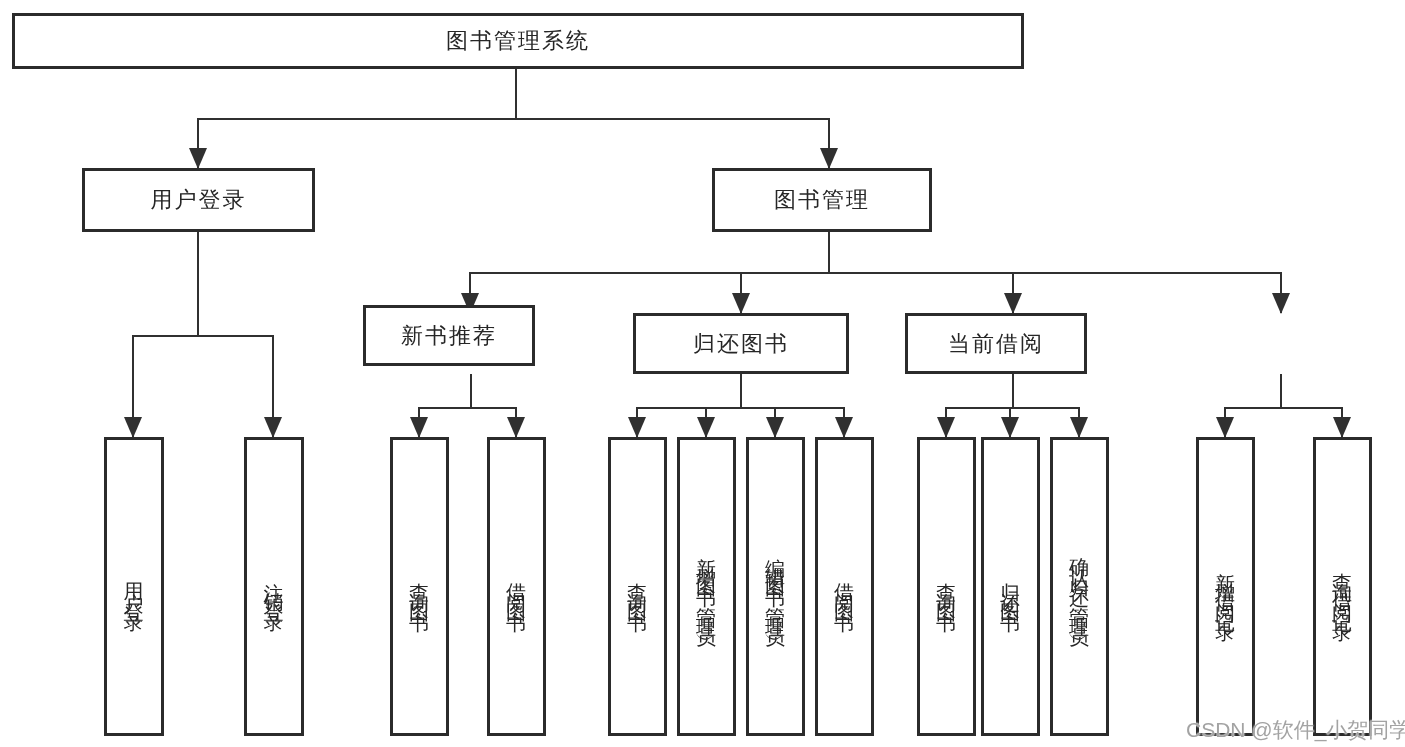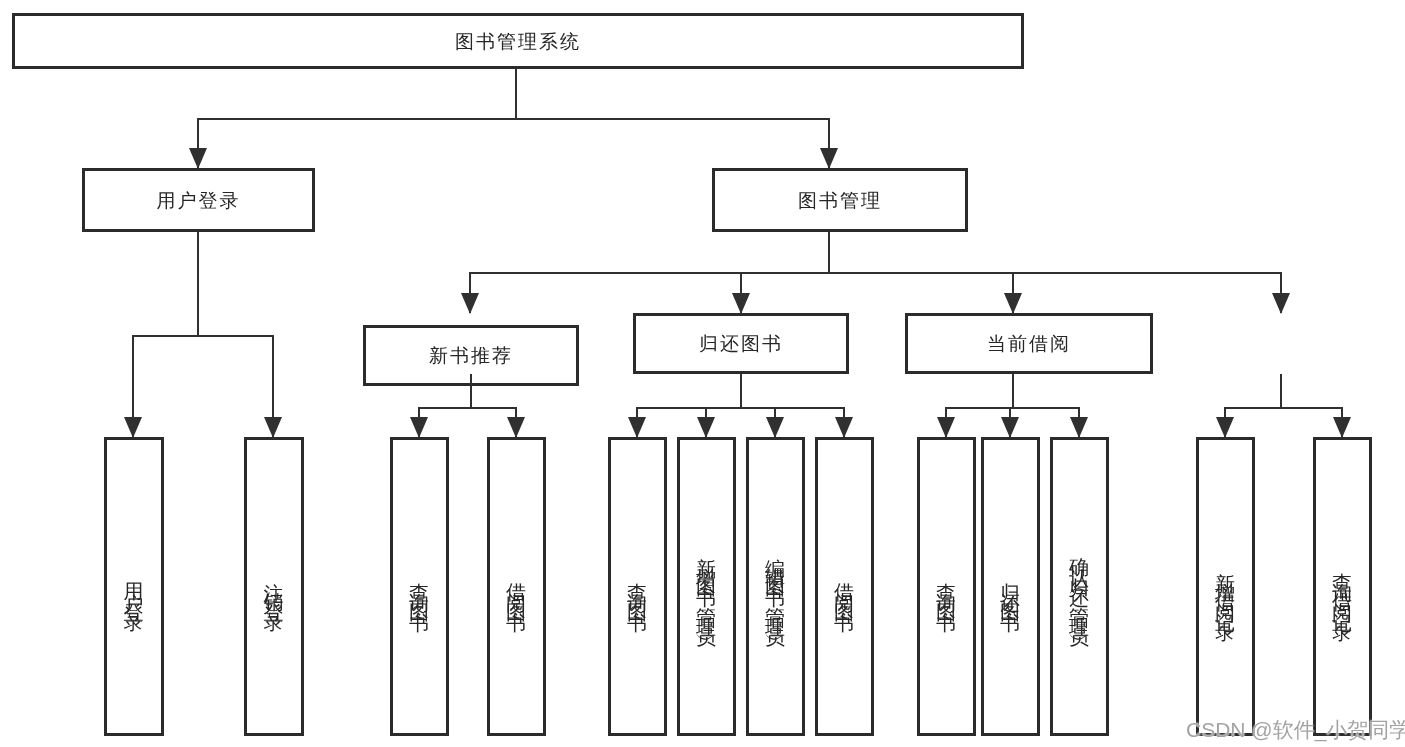--- a/index.html
+++ b/index.html
@@ -25,21 +25,21 @@
     position:absolute;
     box-sizing:border-box;
     background:#fff;
     border:3px solid var(--border);
     color:var(--text);
     display:flex;
     align-items:center;
     justify-content:center;
     text-align:center;
   }
-  .hnode{font-size:19px;letter-spacing:2px;line-height:1;}
+  .hnode{font-size:22px;letter-spacing:2px;line-height:1;}
   .vnode{font-size:20px;}
   .vnode .vtext{
     writing-mode:vertical-rl;
     text-orientation:mixed;
     letter-spacing:10px;
     line-height:1;
     white-space:nowrap;
   }
   .hline,.vline,.varrow{position:absolute;background:var(--line);}
   .hline{height:2px;}
@@ -77,43 +77,43 @@
   </div>
 
   <div class="vline" style="left:515px;top:69px;height:49px"></div>
   <div class="hline" style="left:197px;top:118px;width:632px"></div>
   <div class="varrow" style="left:197px;top:118px;height:50px"></div>
   <div class="varrow" style="left:828px;top:118px;height:50px"></div>
 
   <div class="node hnode" style="left:82px;top:168px;width:233px;height:64px">
     <span>用户登录</span>
   </div>
-  <div class="node hnode" style="left:712px;top:168px;width:256px;height:64px">
+  <div class="node hnode" style="left:712px;top:168px;width:220px;height:64px">
     <span>图书管理</span>
   </div>
 
   <div class="vline" style="left:197px;top:232px;height:103px"></div>
   <div class="hline" style="left:132px;top:335px;width:142px"></div>
   <div class="varrow" style="left:132px;top:335px;height:102px"></div>
   <div class="varrow" style="left:272px;top:335px;height:102px"></div>
 
   <div class="vline" style="left:828px;top:232px;height:40px"></div>
   <div class="hline" style="left:469px;top:272px;width:812px"></div>
   <div class="varrow" style="left:469px;top:272px;height:41px"></div>
   <div class="varrow" style="left:740px;top:272px;height:41px"></div>
   <div class="varrow" style="left:1012px;top:272px;height:41px"></div>
   <div class="varrow" style="left:1280px;top:272px;height:41px"></div>
 
-  <div class="node hnode" style="left:363px;top:325px;width:216px;height:61px">
+  <div class="node hnode" style="left:363px;top:305px;width:172px;height:61px">
     <span>新书推荐</span>
   </div>
   <div class="node hnode" style="left:633px;top:313px;width:216px;height:61px">
     <span>归还图书</span>
   </div>
-  <div class="node hnode" style="left:905px;top:313px;width:248px;height:61px">
+  <div class="node hnode" style="left:905px;top:313px;width:182px;height:61px">
     <span>当前借阅</span>
   </div>
 
   <div class="vline" style="left:470px;top:374px;height:33px"></div>
   <div class="hline" style="left:418px;top:407px;width:99px"></div>
   <div class="varrow" style="left:418px;top:407px;height:30px"></div>
   <div class="varrow" style="left:515px;top:407px;height:30px"></div>
 
   <div class="vline" style="left:740px;top:374px;height:33px"></div>
   <div class="hline" style="left:636px;top:407px;width:209px"></div>

